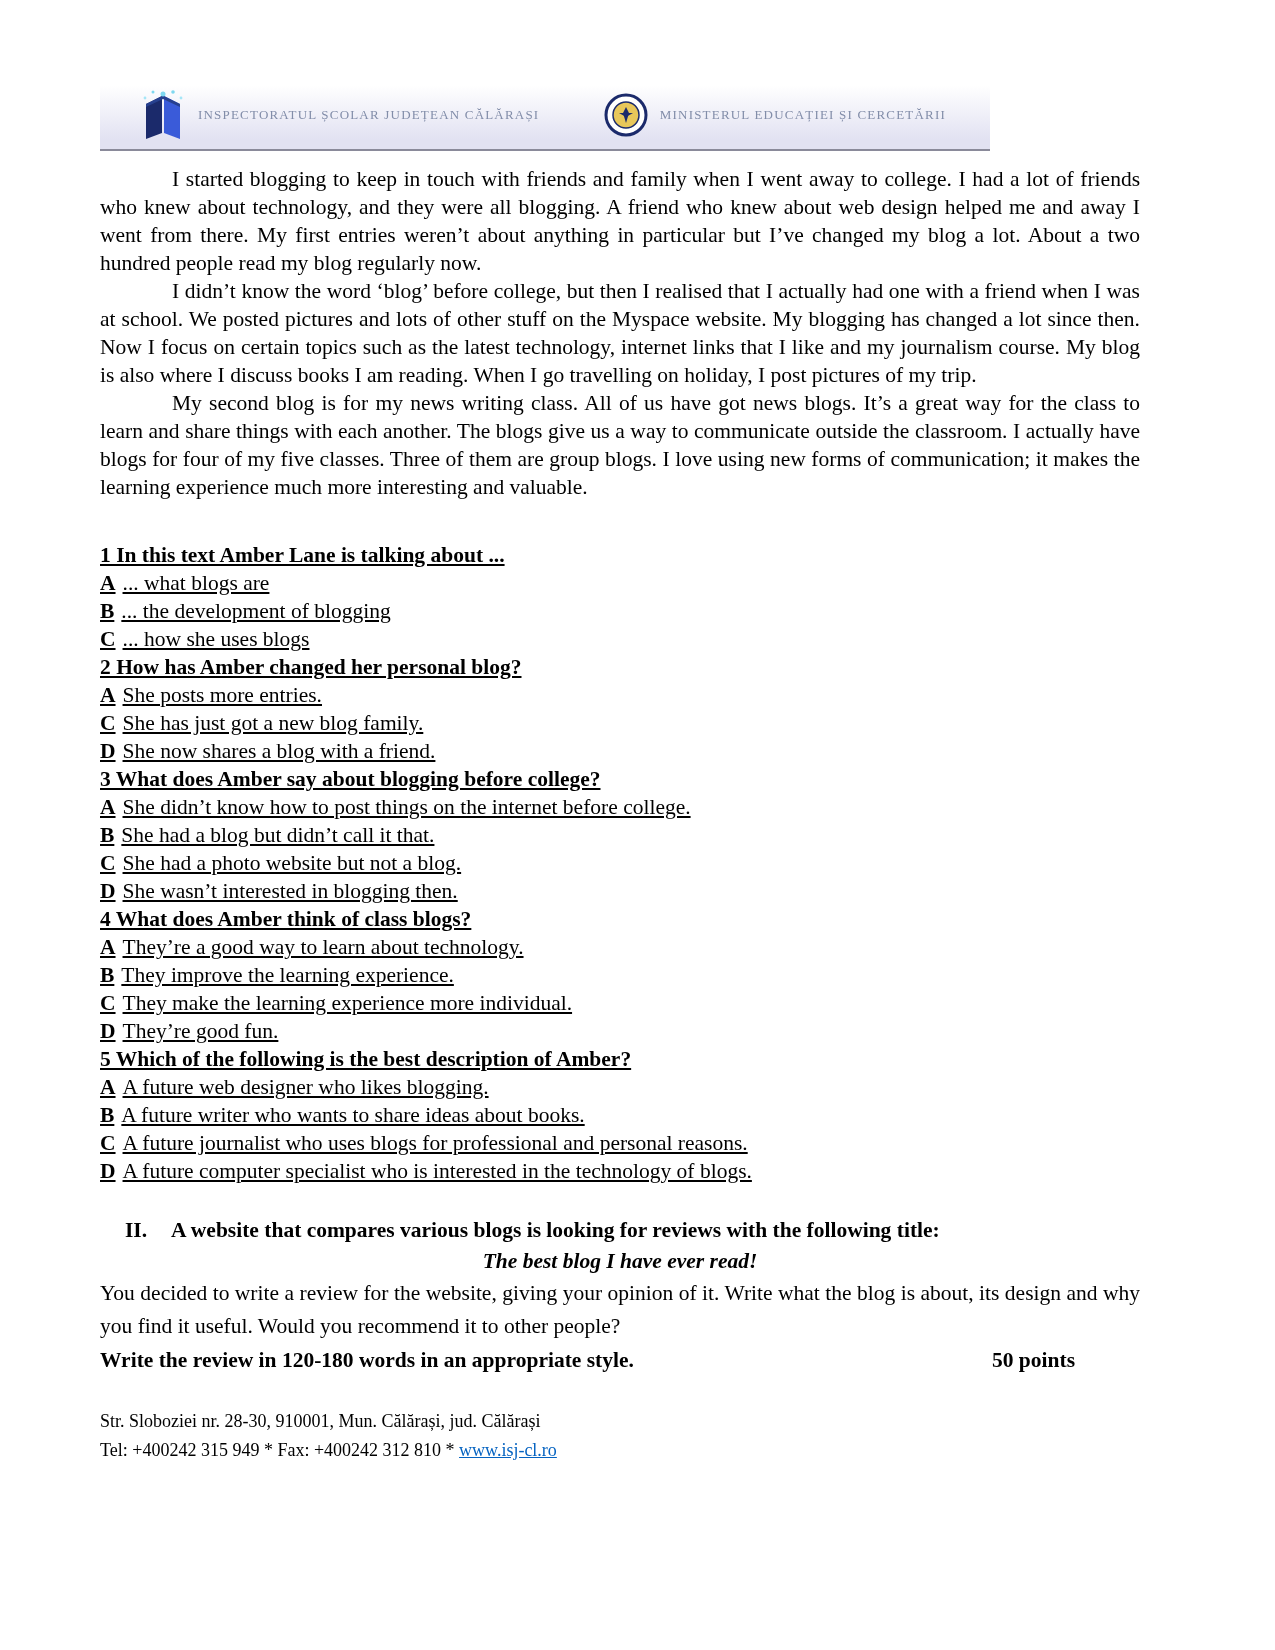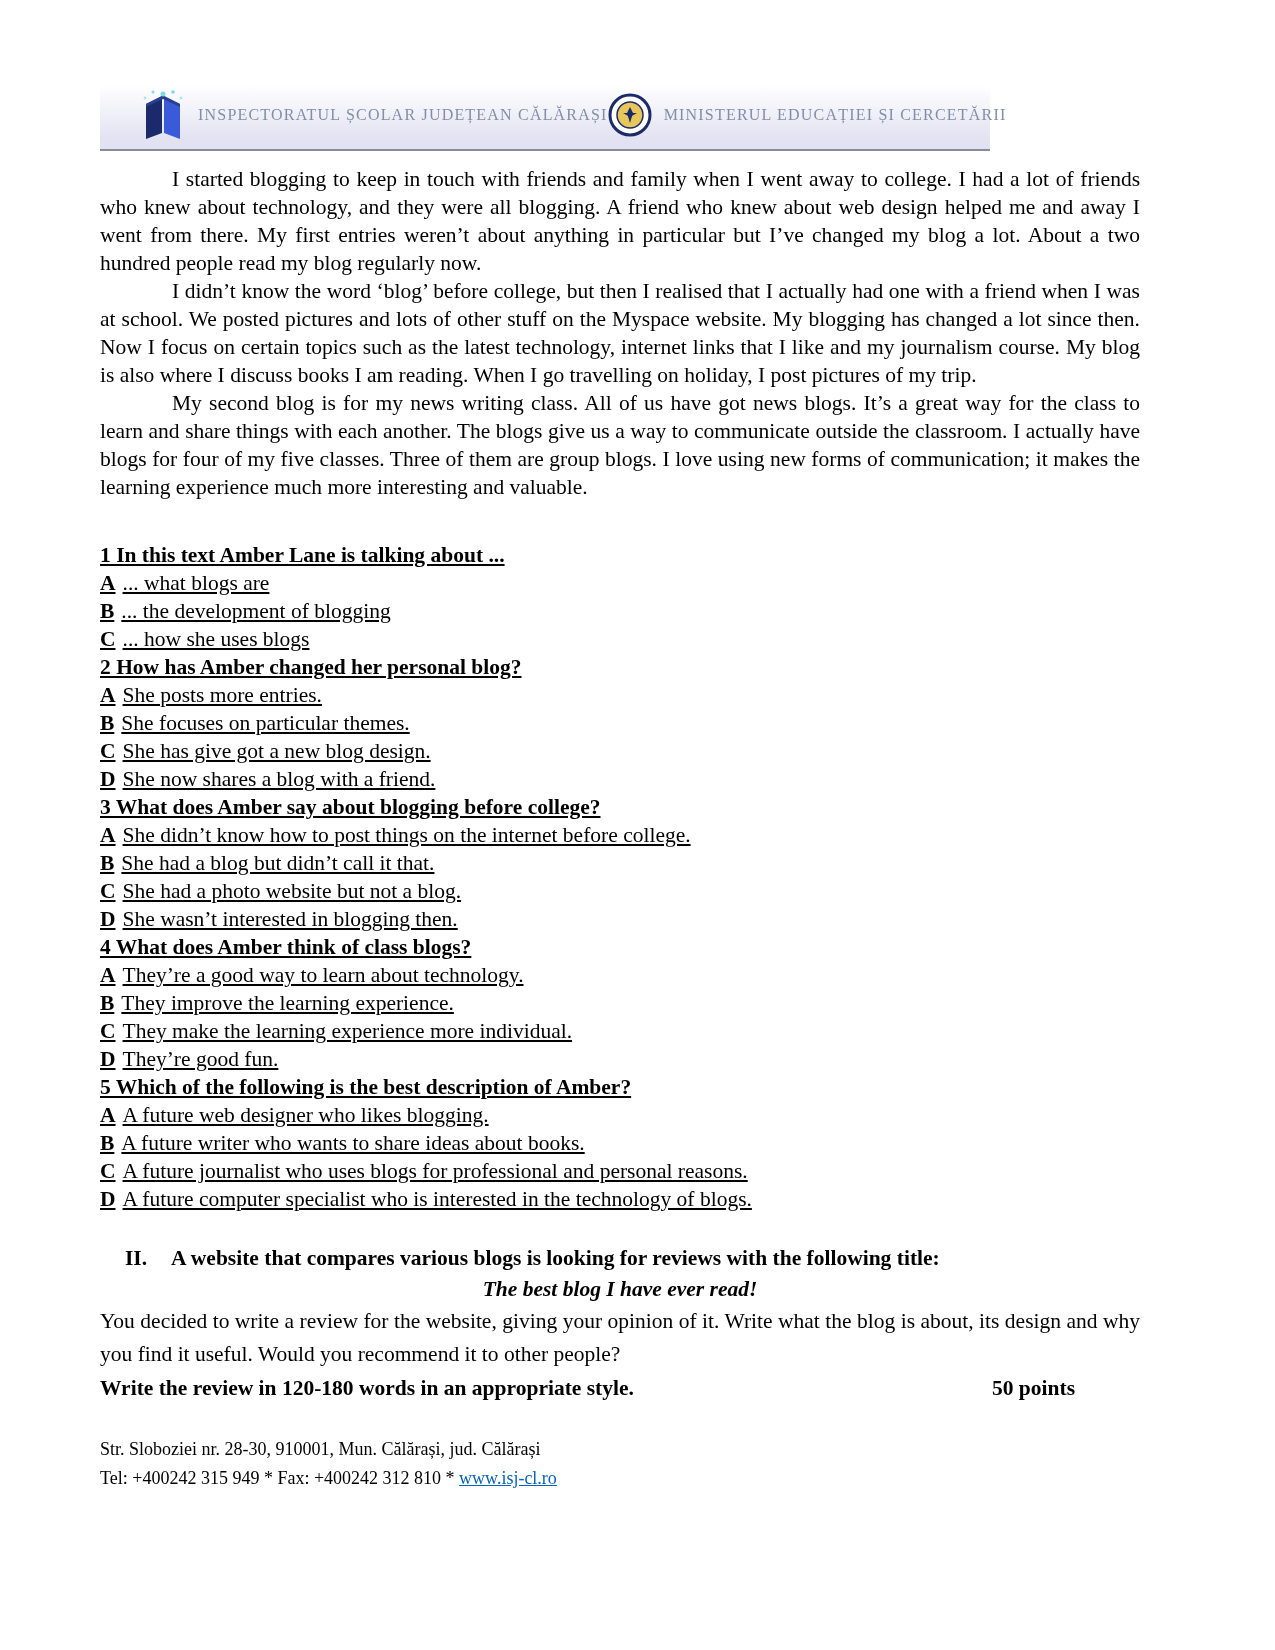--- a/index.html
+++ b/index.html
@@ -25,21 +25,21 @@
     justify-content: space-between;
     margin-bottom: 14px;
   }
   .org {
     display: flex;
     align-items: center;
     gap: 12px;
   }
   .org-name {
     font-family: "Liberation Serif", serif;
-    font-size: 16px;
+    font-size: 13px;
     letter-spacing: 1.2px;
     color: #828da9;
     text-transform: uppercase;
     white-space: nowrap;
   }
   .logo { display: inline-block; line-height: 0; }
   
   .passage p {
     margin: 0;
     font-size: 21.5px;
@@ -146,22 +146,21 @@
     <div>
       <div class="q-title">1 In this text Amber Lane is talking about ...</div>
       <div class="option"><span class="letter">A</span><span>... what blogs are</span></div>
       <div class="option"><span class="letter">B</span><span>... the development of blogging</span></div>
       <div class="option"><span class="letter">C</span><span>... how she uses blogs</span></div>
     </div>
 
     <div>
       <div class="q-title">2 How has Amber changed her personal blog?</div>
       <div class="option"><span class="letter">A</span><span>She posts more entries.</span></div>
-      <div class="option"><span class="letter">B</span><span>She focuses on particular themes.</span></div>
-      <div class="option"><span class="letter">C</span><span>She has give got a new blog design.</span></div>
+      <div class="option"><span class="letter">C</span><span>She has just got a new blog family.</span></div>
       <div class="option"><span class="letter">D</span><span>She now shares a blog with a friend.</span></div>
     </div>
 
     <div>
       <div class="q-title">3 What does Amber say about blogging before college?</div>
       <div class="option"><span class="letter">A</span><span>She didn’t know how to post things on the internet before college.</span></div>
       <div class="option"><span class="letter">B</span><span>She had a blog but didn’t call it that.</span></div>
       <div class="option"><span class="letter">C</span><span>She had a photo website but not a blog.</span></div>
       <div class="option"><span class="letter">D</span><span>She wasn’t interested in blogging then.</span></div>
     </div>

